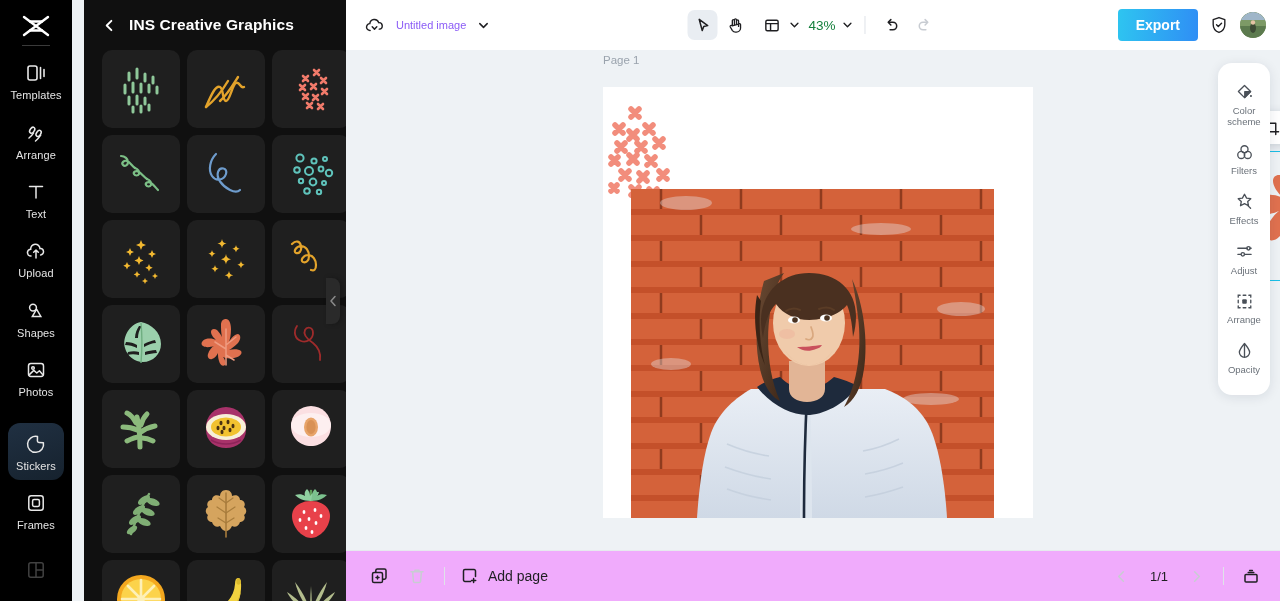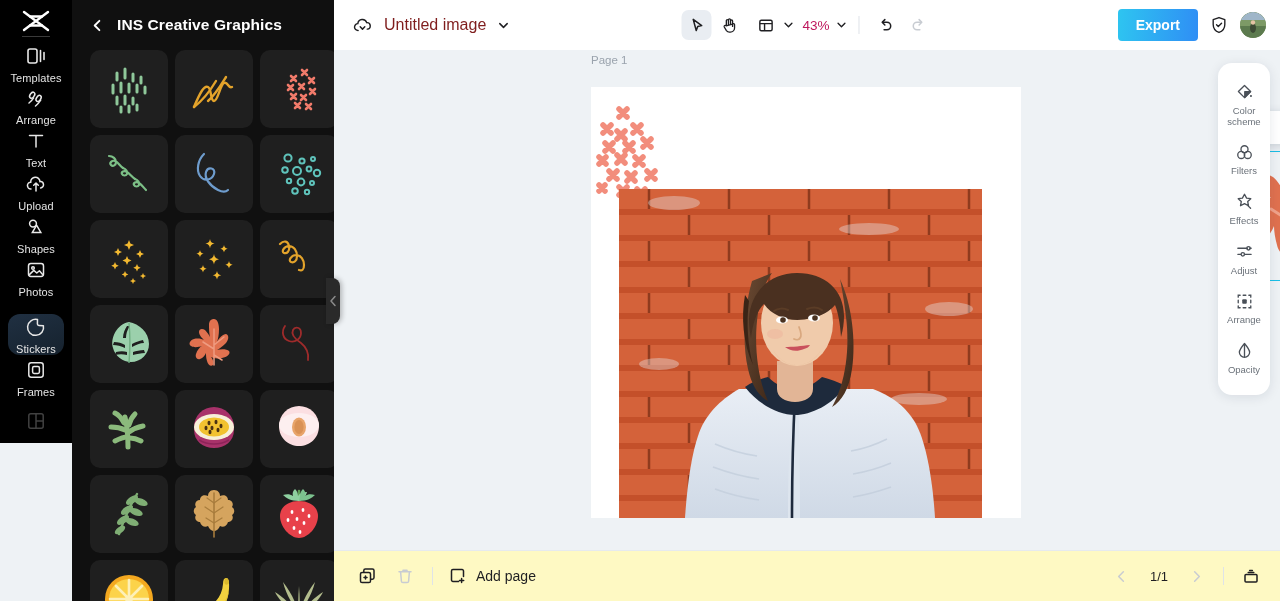--- a/index.html
+++ b/index.html
@@ -6,21 +6,21 @@
   html, body {
     width: 1280px; height: 601px;
     overflow: hidden;
     font-family: "Liberation Sans", sans-serif;
     background: #eef2f5;
   }
   .app { position: relative; width: 1280px; height: 601px; display: flex; }
 
   
   .rail {
-    width: 72px; height: 443px;
+    width: 72px; height: 601px;
     background: #000000;
     flex: 0 0 72px;
     display: flex; flex-direction: column; align-items: center;
     position: relative; z-index: 30;
     overflow: hidden;
   }
   .rail-logo { margin-top: 10px; height: 34px; display:flex; align-items:center; justify-content:center; width:100%; }
   .rail-div { width: 28px; height: 1px; background: #3a3a3a; margin: 4px 0 6px; }
   .rail-item {
     width: 56px; height: 62px; border-radius: 12px;
@@ -29,21 +29,21 @@
   }
   .rail-item .ri-ico { width: 24px; height: 24px; display:flex; align-items:center; justify-content:center; color:#e8e8e8; }
   .rail-item .ri-lbl { font-size: 11px; color: #e4e4e4; letter-spacing: .1px; line-height: 1; }
   .rail-item.active { background: linear-gradient(160deg,#203042,#16222e); margin-top: 14px; }
   .rail-item.faded { opacity: .28; }
 
   
   .panel {
     width: 262px; height: 601px; flex: 0 0 262px;
     background: #101010; position: relative; z-index: 25;
-    display: flex; flex-direction: column; overflow: hidden;
+    display: flex; flex-direction: column; overflow: hidden; margin-left: 12px;
   }
   .panel-head {
     height: 50px; display: flex; align-items: center; gap: 12px;
     padding: 0 18px; flex: 0 0 50px;
   }
   .panel-back { color: #fff; display:flex; align-items:center; cursor:pointer; }
   .panel-title { color: #ffffff; font-size: 15.5px; font-weight: bold; letter-spacing: .1px; }
   .panel-grid {
     flex: 1; display: grid; grid-template-columns: repeat(3, 78px);
     gap: 7px; padding: 0 18px; align-content: start;
@@ -66,30 +66,30 @@
   
   .main { flex: 1; height: 601px; display: flex; flex-direction: column; background: #eef2f5; position: relative; }
 
   
   .toolbar {
     height: 50px; flex: 0 0 50px; background: #fff;
     display: flex; align-items: center; padding: 0 14px 0 18px; gap: 0;
     position: relative; z-index: 20;
   }
   .tb-left { display: flex; align-items: center; gap: 11px; }
-  .doc-title { font-size: 16px; color: #7f1d1d; }
+  .doc-title { font-size: 11px; color: #8b5cf6; }
   .tb-center { position: absolute; left: 50%; transform: translateX(-50%); display: flex; align-items: center; gap: 2px; }
   .tb-btn {
     width: 30px; height: 30px; border-radius: 7px; display: flex;
     align-items: center; justify-content: center; cursor: pointer; color: #1f1f22;
     background: transparent; border: none;
   }
   .tb-btn.active { background: #e9edf2; }
   .tb-btn.disabled { color: #c8ccd2; cursor: default; }
-  .zoom-val { font-size: 13.5px; color: #be185d; padding: 0 2px 0 6px; }
+  .zoom-val { font-size: 13.5px; color: #15803d; padding: 0 2px 0 6px; }
   .tb-sep { width: 1px; height: 18px; background: #dfe3e8; margin: 0 9px; }
   .tb-right { margin-left: auto; display: flex; align-items: center; gap: 11px; }
   .export-btn {
     height: 32px; padding: 0 18px; border-radius: 4px; border: none; cursor: pointer;
     background: linear-gradient(95deg, #2ec5f0 0%, #2f8ef5 100%);
     color: #fff; font-size: 14px; font-weight: bold;
     font-family: "Liberation Sans", sans-serif;
     display: flex; align-items: center;
   }
   .avatar {
@@ -139,21 +139,21 @@
   }
   .rp-item {
     width: 52px; padding: 7px 0 8px; display: flex; flex-direction: column;
     align-items: center; gap: 4px; cursor: pointer;
   }
   .rp-ico { color: #4a5058; display: flex; align-items: center; justify-content: center; height: 20px; }
   .rp-lbl { font-size: 9.5px; color: #6a7179; text-align: center; line-height: 1.12; }
 
   
   .botbar {
-    height: 51px; flex: 0 0 51px; background: #fef9c3; border-top: 1px solid #e6eaee;
+    height: 51px; flex: 0 0 51px; background: #f0abfc; border-top: 1px solid #e6eaee;
     display: flex; align-items: center; padding: 0 14px 0 18px; position: relative; z-index: 20;
   }
   .bb-btn {
     width: 30px; height: 30px; border-radius: 7px; display: flex; align-items: center;
     justify-content: center; cursor: pointer; color: #1f1f22; border: none; background: transparent;
   }
   .bb-btn.disabled { color: #c8ccd2; cursor: default; }
   .bb-sep { width: 1px; height: 18px; background: #dfe3e8; margin: 0 12px; }
   .addpage {
     display: flex; align-items: center; gap: 9px; cursor: pointer; color: #1f1f22;

